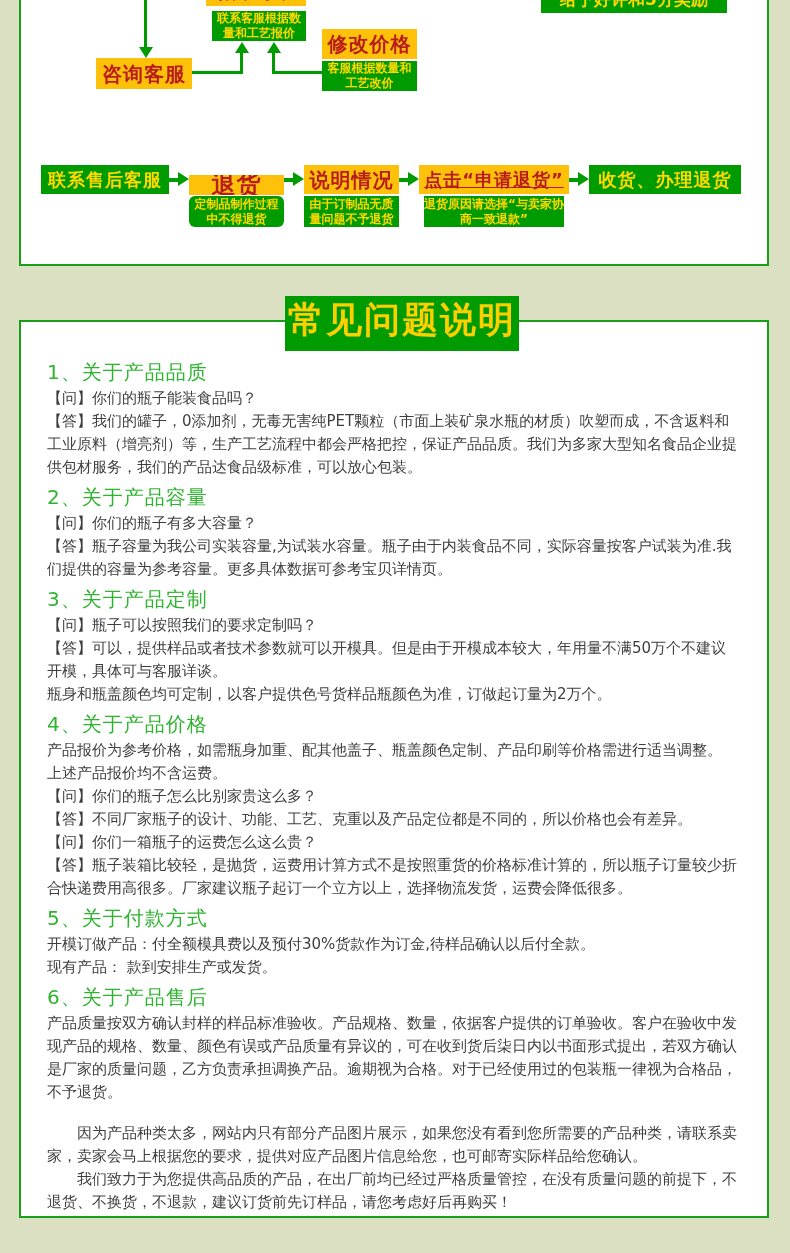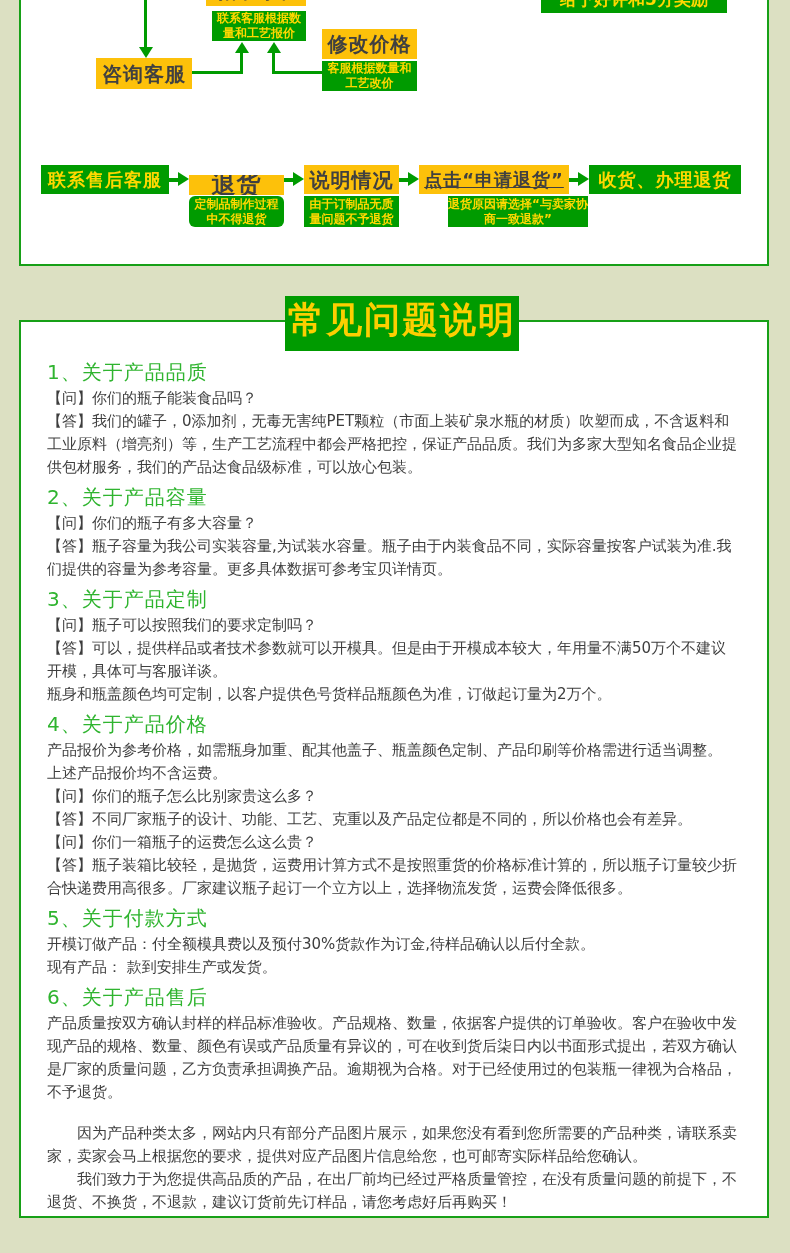--- a/index.html
+++ b/index.html
@@ -22,21 +22,21 @@
   
   .fbox{
     position:absolute;
     box-sizing:border-box;
     display:flex;align-items:center;justify-content:center;
     text-align:center;
     font-weight:bold;
     overflow:hidden;
   }
   .fbox.green{background:#009b00;color:#ffd800;}
-  .fbox.yellow{background:#fdc10a;color:#404040;}
+  .fbox.yellow{background:#fdc10a;color:#b91c1c;}
   .flabel-lg{font-size:18px;letter-spacing:1px;line-height:1.2;}
   .flabel-sm{font-size:12px;line-height:15px;}
   
   .hbar,.vbar{position:absolute;background:#009b00;}
   .tri{position:absolute;width:0;height:0;}
   .tri-down{border-left:7px solid transparent;border-right:7px solid transparent;border-top:11px solid #009b00;}
   .tri-up{border-left:7px solid transparent;border-right:7px solid transparent;border-bottom:11px solid #009b00;}
   .arrow-right{position:absolute;width:20px;height:15px;}
   .arrow-right::before{
     content:"";position:absolute;left:0;top:6px;width:10px;height:4px;background:#009b00;
@@ -126,21 +126,21 @@
     <span>说明情况</span>
   </div>
   <div class="fbox green flabel-sm" style="left:304px;top:196px;width:95px;height:31px;">
     <span>由于订制品无质量问题不予退货</span>
   </div>
   <div class="arrow-right" style="left:399px;top:172px;"></div>
 
   <div class="fbox yellow flabel-lg" style="left:419px;top:165px;width:150px;height:29px;text-decoration:underline;">
     <span>点击“申请退货”</span>
   </div>
-  <div class="fbox green flabel-sm" style="left:424px;top:196px;width:140px;height:31px;margin-left:24px;">
+  <div class="fbox green flabel-sm" style="left:424px;top:196px;width:140px;height:31px;">
     <span>退货原因请选择“与卖家协商一致退款”</span>
   </div>
   <div class="arrow-right" style="left:569px;top:172px;"></div>
 
   <div class="fbox green flabel-lg" style="left:589px;top:165px;width:152px;height:29px;">
     <span>收货、办理退货</span>
   </div>
 
   <div class="panel" style="left:19px;top:320px;width:750px;height:898px;"></div>
 

